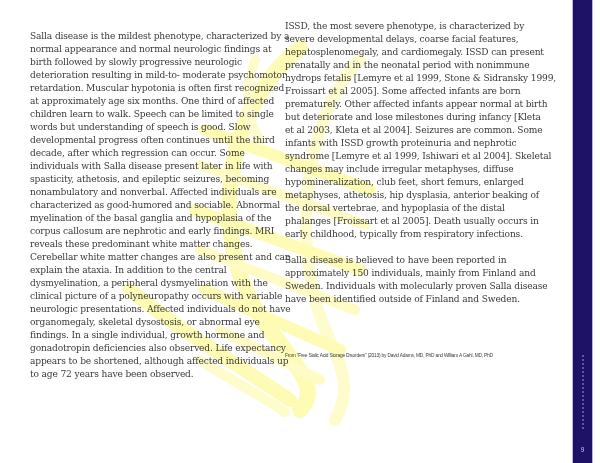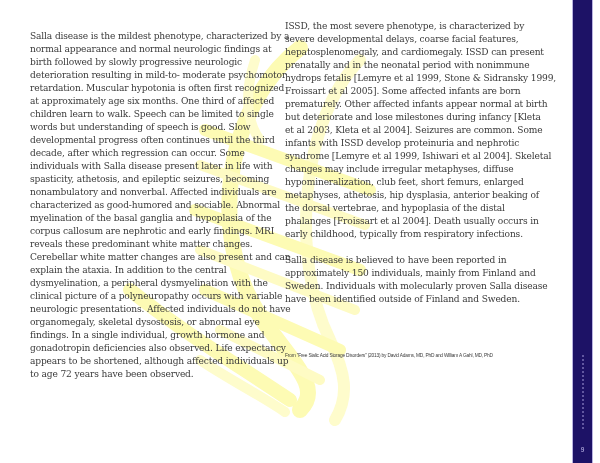--- a/index.html
+++ b/index.html
@@ -154,27 +154,27 @@
     <div>
       <p>ISSD, the most severe phenotype, is characterized by</p>
       <p>severe developmental delays, coarse facial features,</p>
       <p>hepatosplenomegaly, and cardiomegaly. ISSD can present</p>
       <p>prenatally and in the neonatal period with nonimmune</p>
       <p>hydrops fetalis [Lemyre et al 1999, Stone &amp; Sidransky 1999,</p>
       <p>Froissart et al 2005]. Some affected infants are born</p>
       <p>prematurely. Other affected infants appear normal at birth</p>
       <p>but deteriorate and lose milestones during infancy [Kleta</p>
       <p>et al 2003, Kleta et al 2004]. Seizures are common. Some</p>
-      <p>infants with ISSD develop proteinuria and nephrotic</p>
+      <p>infants with ISSD growth proteinuria and nephrotic</p>
       <p>syndrome [Lemyre et al 1999, Ishiwari et al 2004]. Skeletal</p>
       <p>changes may include irregular metaphyses, diffuse</p>
       <p>hypomineralization, club feet, short femurs, enlarged</p>
       <p>metaphyses, athetosis, hip dysplasia, anterior beaking of</p>
       <p>the dorsal vertebrae, and hypoplasia of the distal</p>
-      <p>phalanges [Froissart et al 2004]. Death usually occurs in</p>
+      <p>phalanges [Froissart et al 2005]. Death usually occurs in</p>
       <p>early childhood, typically from respiratory infections.</p>
     </div>
     <div class="para-gap"></div>
     <div>
       <p>Salla disease is believed to have been reported in</p>
       <p>approximately 150 individuals, mainly from Finland and</p>
       <p>Sweden. Individuals with molecularly proven Salla disease</p>
       <p>have been identified outside of Finland and Sweden.</p>
     </div>
   </div>

